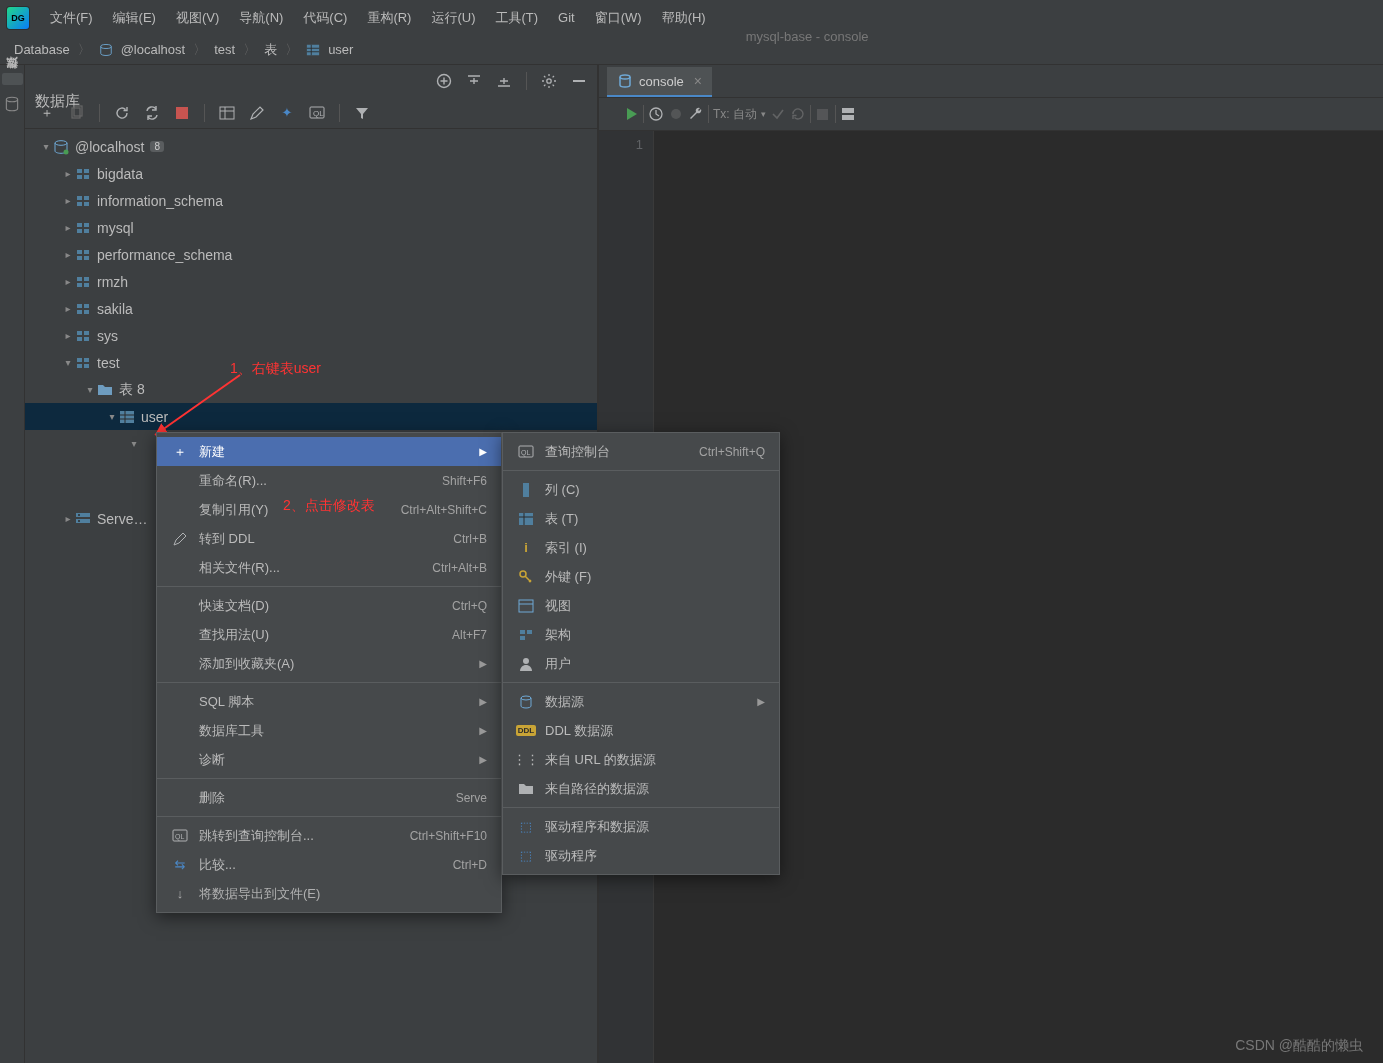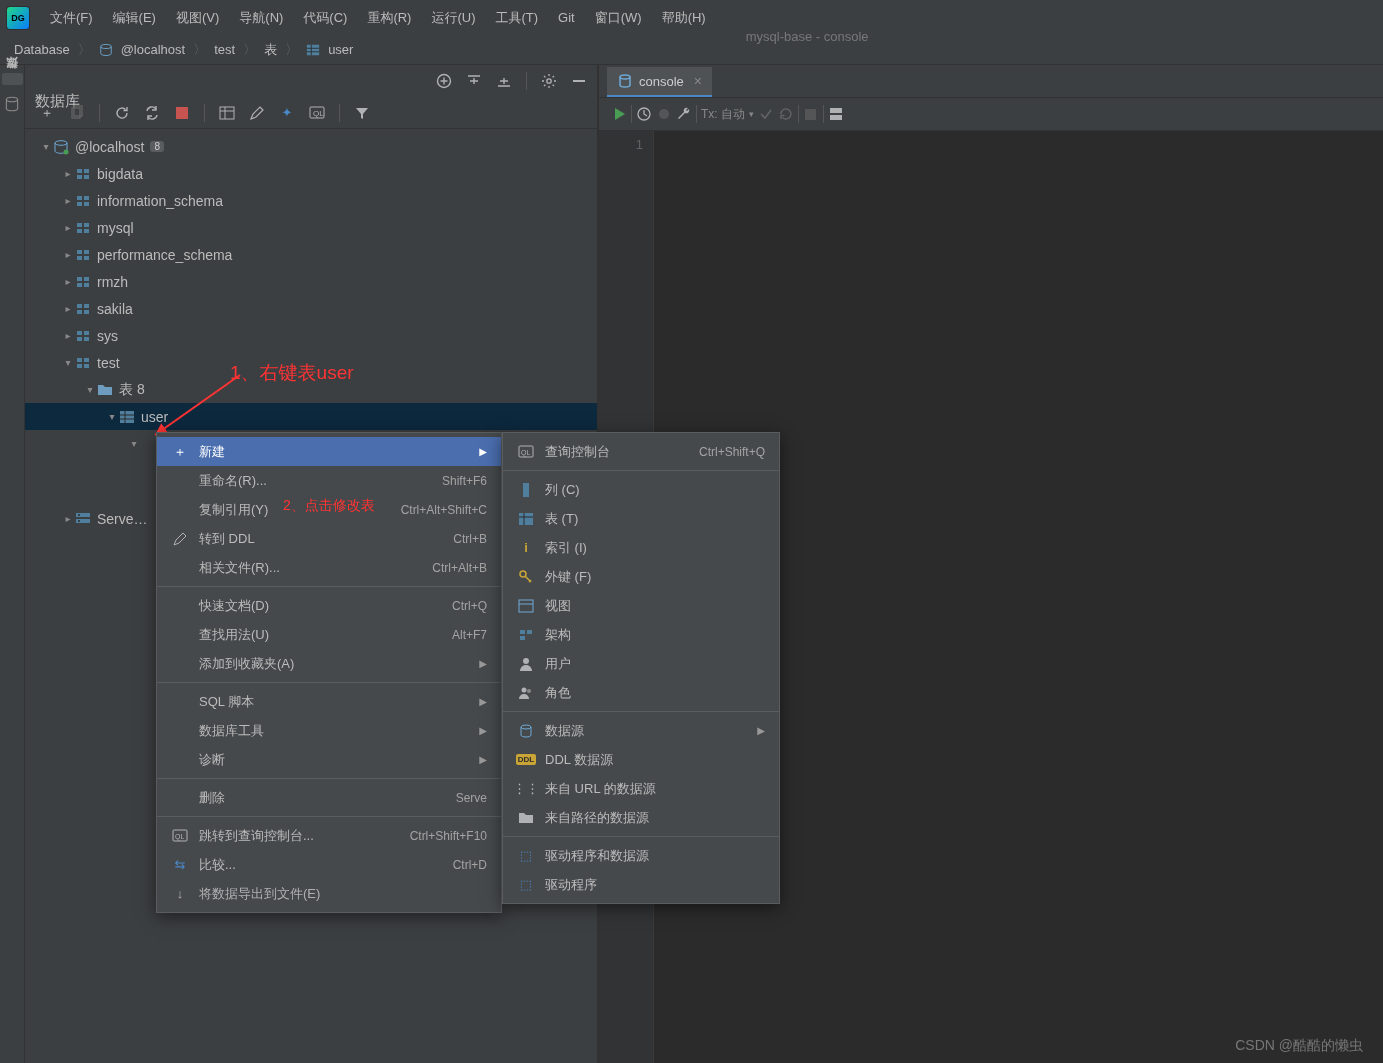--- a/index.html
+++ b/index.html
@@ -43,42 +43,42 @@
 .dbic{ width:16px; height:16px; margin-right:6px; display:inline-flex;}
 .dbic svg{width:16px;height:16px;}
 .badge{ background:#5a5d5f; color:#ccc; border-radius:3px; font-size:10px; padding:0 4px; margin-left:6px;}
 .lbl{ color:#bbb;}
 
 
 .editor{ flex:1; background:#2b2b2b; display:flex; flex-direction:column; border-left:1px solid #323232;}
 .etabs{ height:32px; display:flex; align-items:flex-end; background:#3c3f41; padding-left:8px; gap:0;}
 .etab{ height:30px; display:flex; align-items:center; padding:0 10px; gap:6px; background:#4e5254; border-bottom:2px solid #4a88c7; color:#ccc; cursor:default;}
 .etab .x{ color:#888; font-size:14px; margin-left:4px;}
-.etool{ height:34px; display:flex; align-items:center; padding:0 12px; gap:4px; background:#3c3f41; border-bottom:1px solid #323232; border-top:1px solid #323232;}
+.etool{ height:34px; display:flex; align-items:center; padding:0 24px; gap:4px; background:#3c3f41; border-bottom:1px solid #323232; border-top:1px solid #323232;}
 .etool .run{ color:#499c54;}
 .etool .sep{ width:1px; height:18px; background:#555;}
 .etool .tx{ color:#888; font-size:12px; display:flex; align-items:center; gap:4px;}
 .edbody{ flex:1; display:flex; background:#2b2b2b;}
 .gutter{ width:55px; background:#313335; color:#606366; text-align:right; padding:6px 10px 0 0; font-size:13px; border-right:1px solid #3a3a3a;}
 .codearea{ flex:1;}
 
 
 .ctx{ position:absolute; background:#46494b; border:1px solid #5a5d5f; box-shadow:0 4px 16px rgba(0,0,0,.5); z-index:100; font-size:13px; padding:4px 0;}
 .ctx .row{ height:29px; display:flex; align-items:center; padding:0 14px; cursor:default; gap:10px;}
 .ctx .row.hl{ background:#4b6eaf; color:#fff;}
 .ctx .row .ric{ width:18px; display:flex; justify-content:center;}
 .ctx .row .rlab{ flex:1;}
 .ctx .row .rsc{ color:#a3a3a3; font-size:12px;}
 .ctx .row .subarr{ color:#999; font-size:10px;}
 .ctx .row.hl .subarr{color:#fff;}
 .ctx hr{ border:none; border-top:1px solid #5a5d5f; margin:4px 0;}
 .ctx .row.boxed{ outline:2px solid #d9321f; outline-offset:-1px;}
 
 
-.anno{ position:absolute; color:#f33; font-size:19px; z-index:50; pointer-events:none;}
+.anno{ position:absolute; color:#f33; font-size:14px; z-index:50; pointer-events:none;}
 .anno-arrow{ position:absolute; z-index:49; pointer-events:none;}
 .anno2{ position:absolute; color:#f33; font-size:14px; z-index:200; pointer-events:none;}
 
 .watermark{ position:absolute; right:20px; bottom:8px; color:#777; font-size:14px;}
 
 
 .schema-ic rect{fill:#507f9e;}
 .fold-ic{fill:#87939A;}
 .console-ic{fill:none;stroke:#6fa9d6;stroke-width:1.5;}
 .key-ic{fill:#c9a436;}
@@ -607,30 +607,20 @@
     </div>
   <div class="row">
       <span class="ric">
         <svg width="16" height="16" viewBox="0 0 16 16">
           <circle cx="8" cy="5" r="3" fill="#afb1b3"></circle>
           <path d="M2 15c0-3.3 2.7-6 6-6s6 2.7 6 6" fill="#afb1b3"></path>
         </svg>
       </span>
       <span class="rlab">用户</span>
     </div>
-  <div class="row">
-      <span class="ric">
-        <svg width="16" height="16" viewBox="0 0 16 16">
-          <circle cx="6" cy="5" r="2.5" fill="#afb1b3"></circle>
-          <circle cx="11" cy="6" r="2" fill="#888"></circle>
-          <path d="M1 14c0-2.8 2.2-5 5-5s5 2.2 5 5" fill="#afb1b3"></path>
-        </svg>
-      </span>
-      <span class="rlab">角色</span>
-    </div>
   <hr>
   <div class="row">
       <span class="ric">
         <svg width="16" height="16" viewBox="0 0 16 16">
           <ellipse cx="8" cy="4" rx="5" ry="2" fill="none" stroke="#6fa9d6"></ellipse>
           <path d="M3 4v8c0 1.1 2.2 2 5 2s5-.9 5-2V4" fill="none" stroke="#6fa9d6"></path>
         </svg>
       </span>
       <span class="rlab">数据源</span>
       <span class="subarr">▶</span>

